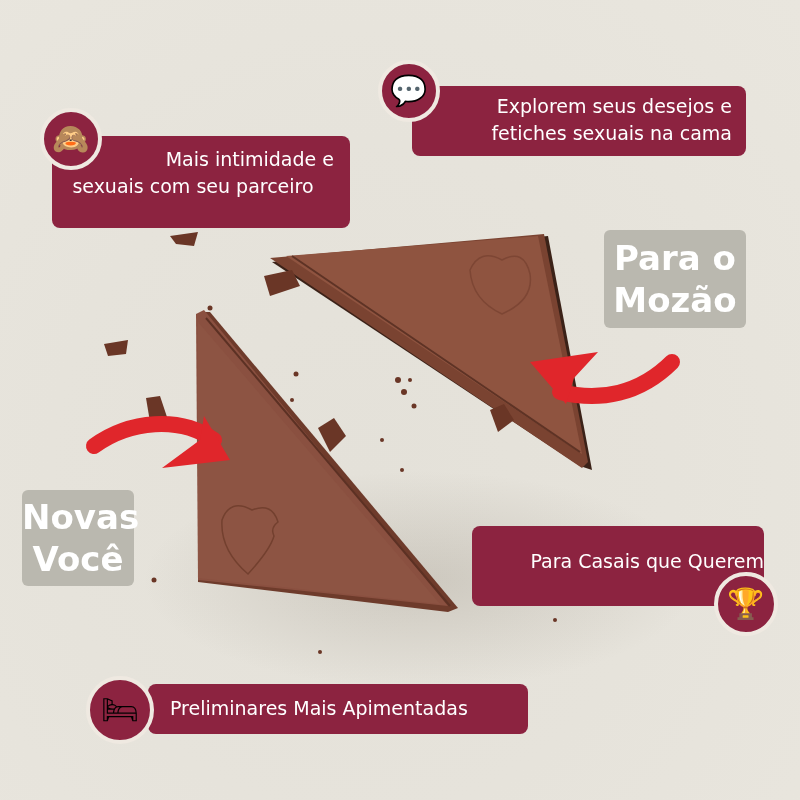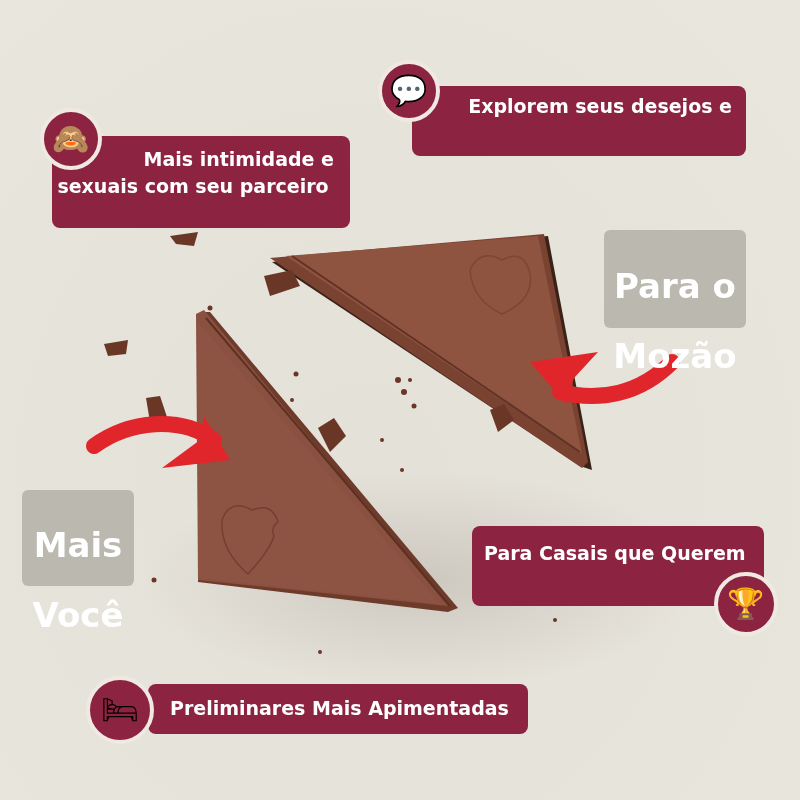--- a/index.html
+++ b/index.html
@@ -12,36 +12,36 @@
     position:absolute; left:0; top:0; width:800px; height:800px;
     background: radial-gradient(ellipse at 45% 60%, #e4e1d9 0%, #e6e3db 50%, #e9e6de 100%);
   }
   .shadow-blob {
     position:absolute; border-radius:50%;
     background: radial-gradient(ellipse, rgba(120,110,95,0.22) 0%, rgba(120,110,95,0) 70%);
   }
   svg.scene { position:absolute; left:0; top:0; }
   .pill {
     position:absolute; background:#8c2340; color:#fff; border-radius:8px;
-    font-weight:bold; font-size:19px; line-height:27px;
+    font-weight:normal; font-size:19px; line-height:27px;
     box-sizing:border-box;
   }
   .pill .line { display:block; white-space:nowrap; }
   .icon-circle {
     position:absolute; width:62px; height:62px; border-radius:50%;
     background:#8c2340; border:4px solid #efe9e1; box-sizing:border-box;
     display:flex; align-items:center; justify-content:center;
     font-size:30px; line-height:1;
   }
   .tag {
     position:absolute; background:#bab8af; color:#fff; border-radius:6px;
     font-weight:bold; font-size:34px; line-height:42px; text-align:center;
     box-sizing:border-box;
   }
-  .tag .line { display:block;margin-top:28px; }
+  .tag .line { display:block; }
 </style>
 </head>
 <body>
 
 <div class="bg-shade"></div>
 <div class="shadow-blob" style="left:140px;top:470px;width:560px;height:220px;"></div>
 
 <svg class="scene" width="800" height="800" viewBox="0 0 800 800">
 
   <g>
@@ -86,40 +86,41 @@
     <polygon points="530,362 598,352 574,378 566,404" fill="#e0262b"></polygon>
   </g>
   <g>
     <path d="M94,446 C130,420 180,416 214,440" fill="none" stroke="#e0262b" stroke-width="16" stroke-linecap="round"></path>
     <polygon points="230,460 204,416 200,440 162,468" fill="#e0262b"></polygon>
   </g>
 </svg>
 
 <div class="pill" style="left:412px;top:86px;width:334px;height:70px;padding:7px 14px 0 0;text-align:right;">
   <span class="line">Explorem seus desejos e</span>
+  <span class="line">fetiches sexuais na cama</span>
 </div>
 <div class="icon-circle" style="left:378px;top:60px;">💬</div>
 
 <div class="pill" style="left:52px;top:136px;width:298px;height:92px;padding:10px 16px 0 0;text-align:right;">
   <span class="line">Mais intimidade e</span>
   <span class="line" style="text-align:center;">sexuais com seu parceiro</span>
 </div>
 <div class="icon-circle" style="left:40px;top:108px;">🙈</div>
 
 <div class="tag" style="left:604px;top:230px;width:142px;height:98px;padding-top:7px;">
   <span class="line">Para o</span>
   <span class="line">Mozão</span>
 </div>
 
 <div class="tag" style="left:22px;top:490px;width:112px;height:96px;padding-top:6px;">
-  <span class="line">Mais</span>
+  <span class="line">Novas</span>
   <span class="line">Você</span>
 </div>
 
-<div class="pill" style="left:472px;top:526px;width:292px;height:80px;padding:14px 0 0 12px;text-align:left;">
+<div class="pill" style="left:472px;top:526px;width:292px;height:80px;padding:22px 0 0 12px;text-align:right;">
   <span class="line">Para Casais que Querem</span>
 </div>
 <div class="icon-circle" style="left:714px;top:572px;width:64px;height:64px;">🏆</div>
 
 <div class="pill" style="left:148px;top:684px;width:380px;height:50px;padding:11px 11px 0 22px;text-align:left;">
   <span class="line">Preliminares Mais Apimentadas</span>
 </div>
 <div class="icon-circle" style="left:86px;top:676px;width:68px;height:68px;">🛏</div>
 
 </body></html>

